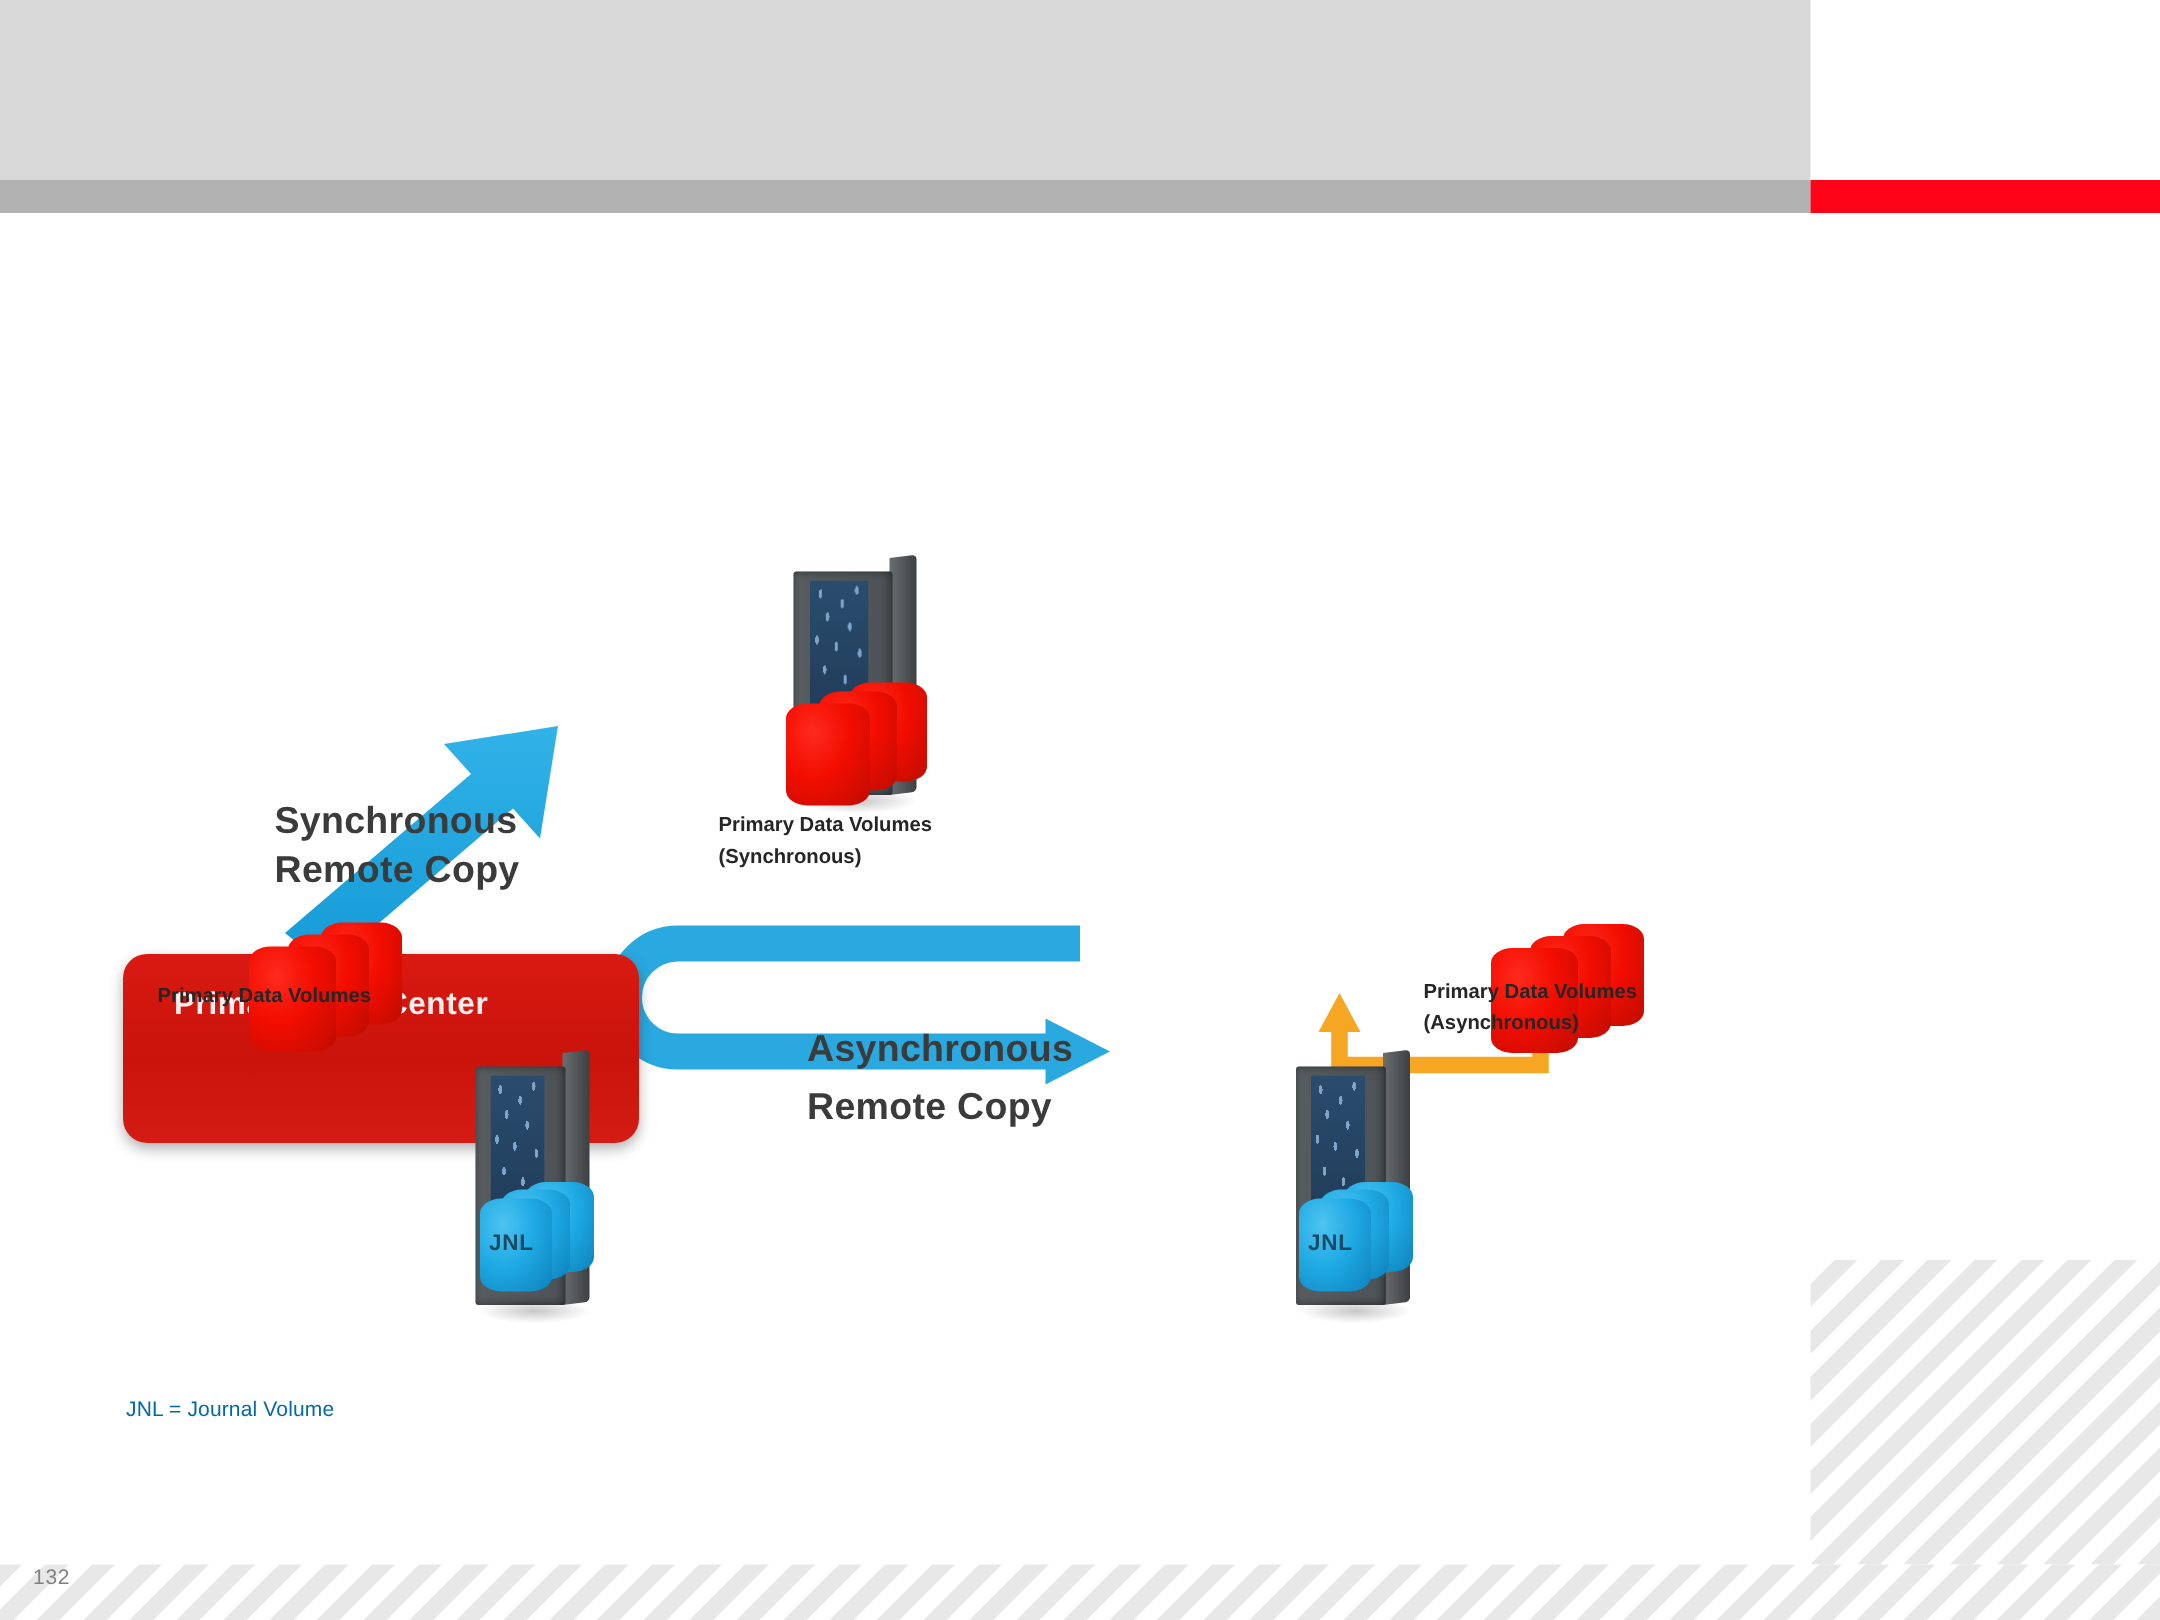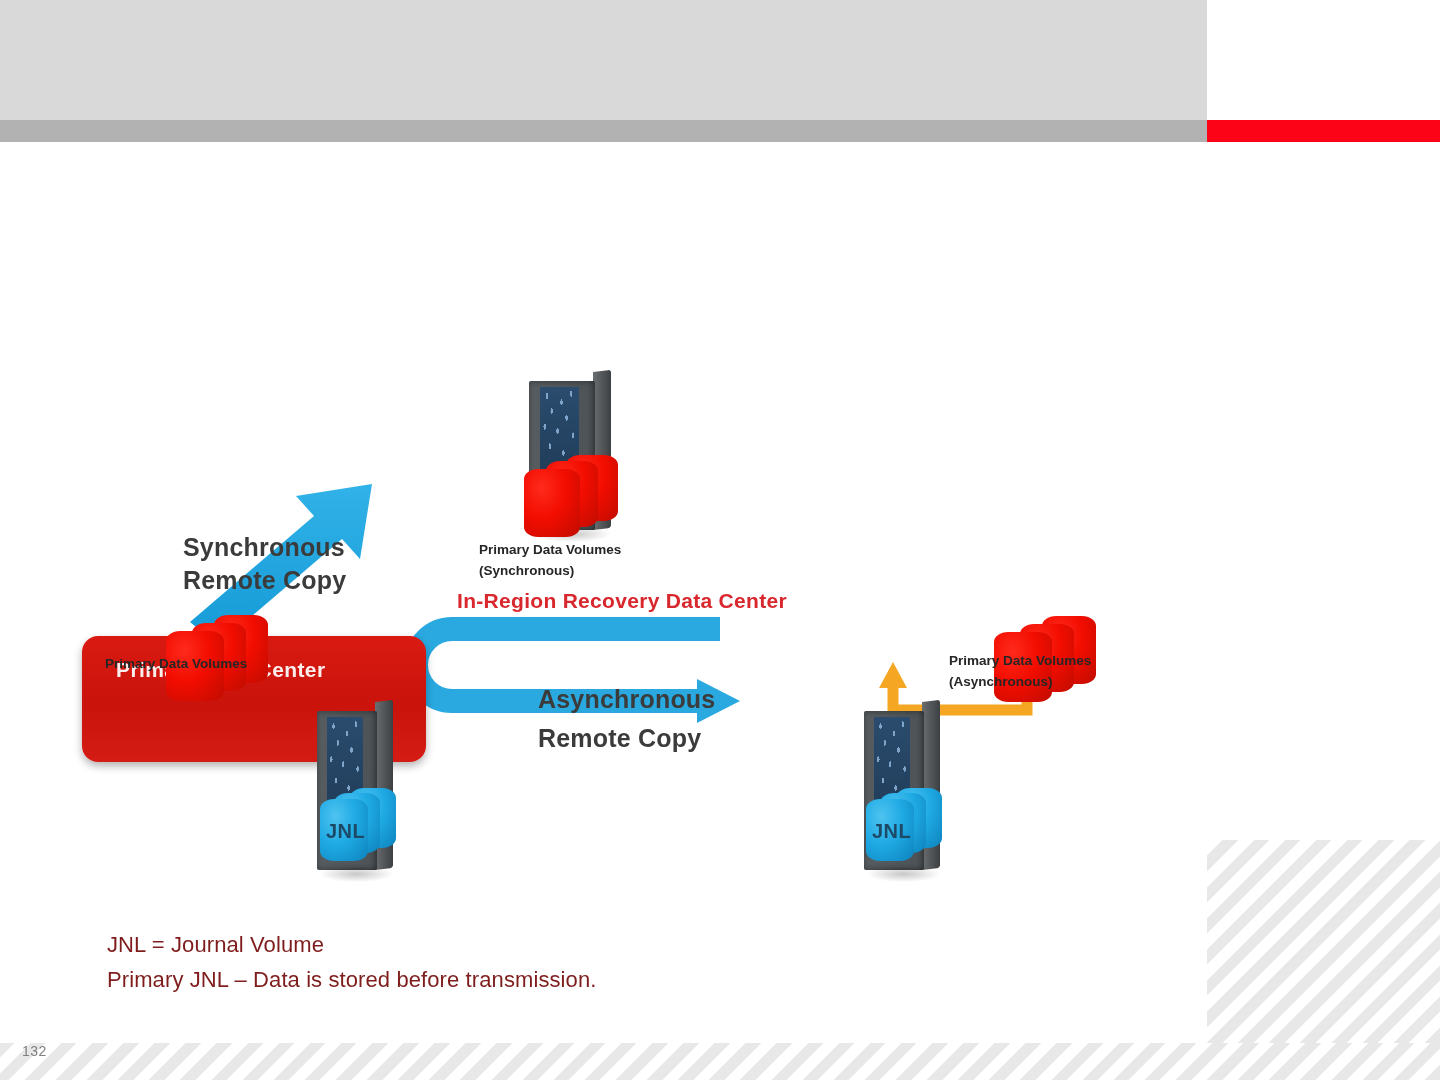--- a/index.html
+++ b/index.html
@@ -148,21 +148,21 @@
     position: absolute;
   }
   .disk {
     position: absolute;
     border-radius: 14px / 10px;
   }
   .disk.red  { background: radial-gradient(ellipse at 32% 28%, #ff2a1c 0%, #f20d00 45%, #c00c00 100%); }
   .disk.blue { background: radial-gradient(ellipse at 32% 28%, #4ec3f0 0%, #1faae4 45%, #0d82bc 100%); }
   .disk-label {
     position: absolute;
-    font-size: 20px;
+    font-size: 15px;
     font-weight: bold;
     color: #1c4a66;
     letter-spacing: 0.5px;
   }
 
   
   .lbl {
     position: absolute;
     white-space: pre;
   }
@@ -194,26 +194,25 @@
     pointer-events: none;
   }
 
   
   .footnotes {
     position: absolute;
     left: 84px; top: 928px;
     width: 1100px;
   }
   .footnote-line {
-    font-size: 22px;
-    color: #7f1d1d;
+    font-size: 14px;
+    color: #0369a1;
     line-height: 1.58;
     letter-spacing: 0.1px;
     white-space: pre;
-    margin-left: 23px;
   }
 </style>
 </head>
 <body>
 
 <div id="slide">
 
   <div class="band-light"></div>
   <div class="band-dark"></div>
   <div class="band-red"></div>
@@ -258,21 +257,20 @@
       </div>
       <div class="rack-shadow"></div>
     </div>
     <div class="disks" style="left:524px; top:305px; width:104px; height:78px;">
       <div class="disk red" style="left:42px; top:0px;   width:52px; height:66px;"></div>
       <div class="disk red" style="left:22px; top:6px;   width:52px; height:66px;"></div>
       <div class="disk red" style="left:0px;  top:14px;  width:56px; height:68px;"></div>
     </div>
     <div class="lbl lbl-small" style="left:479px; top:391px;">Primary Data Volumes</div>
     <div class="lbl lbl-small" style="left:479px; top:412px;">(Synchronous)</div>
-    <div class="lbl lbl-dc" style="left:457px; top:439px;">In-Region Recovery Data Center</div>
 
     <div class="lbl lbl-heading" style="left:183px; top:381px;">Synchronous</div>
     <div class="lbl lbl-heading" style="left:183px; top:414px;">Remote Copy</div>
 
     <div class="dc-box">
       <div class="dc-box-label">Primary Data Center</div>
     </div>
 
     <div class="disks" style="left:166px; top:465px; width:110px; height:84px;">
       <div class="disk red" style="left:48px; top:0px;  width:54px; height:68px;"></div>
@@ -330,18 +328,17 @@
       <div class="disk red" style="left:0px;  top:16px; width:58px; height:70px;"></div>
     </div>
     <div class="lbl lbl-small" style="left:949px; top:502px;">Primary Data Volumes</div>
     <div class="lbl lbl-small" style="left:949px; top:523px;">(Asynchronous)</div>
 
 
   </div>
 
   <div class="footnotes">
     <div class="footnote-line">JNL = Journal Volume</div>
-    <div class="footnote-line">Primary JNL – Data is stored before transmission.</div>
   </div>
 
   <div class="page-number">132</div>
 
 </div>
 
 </body></html>

